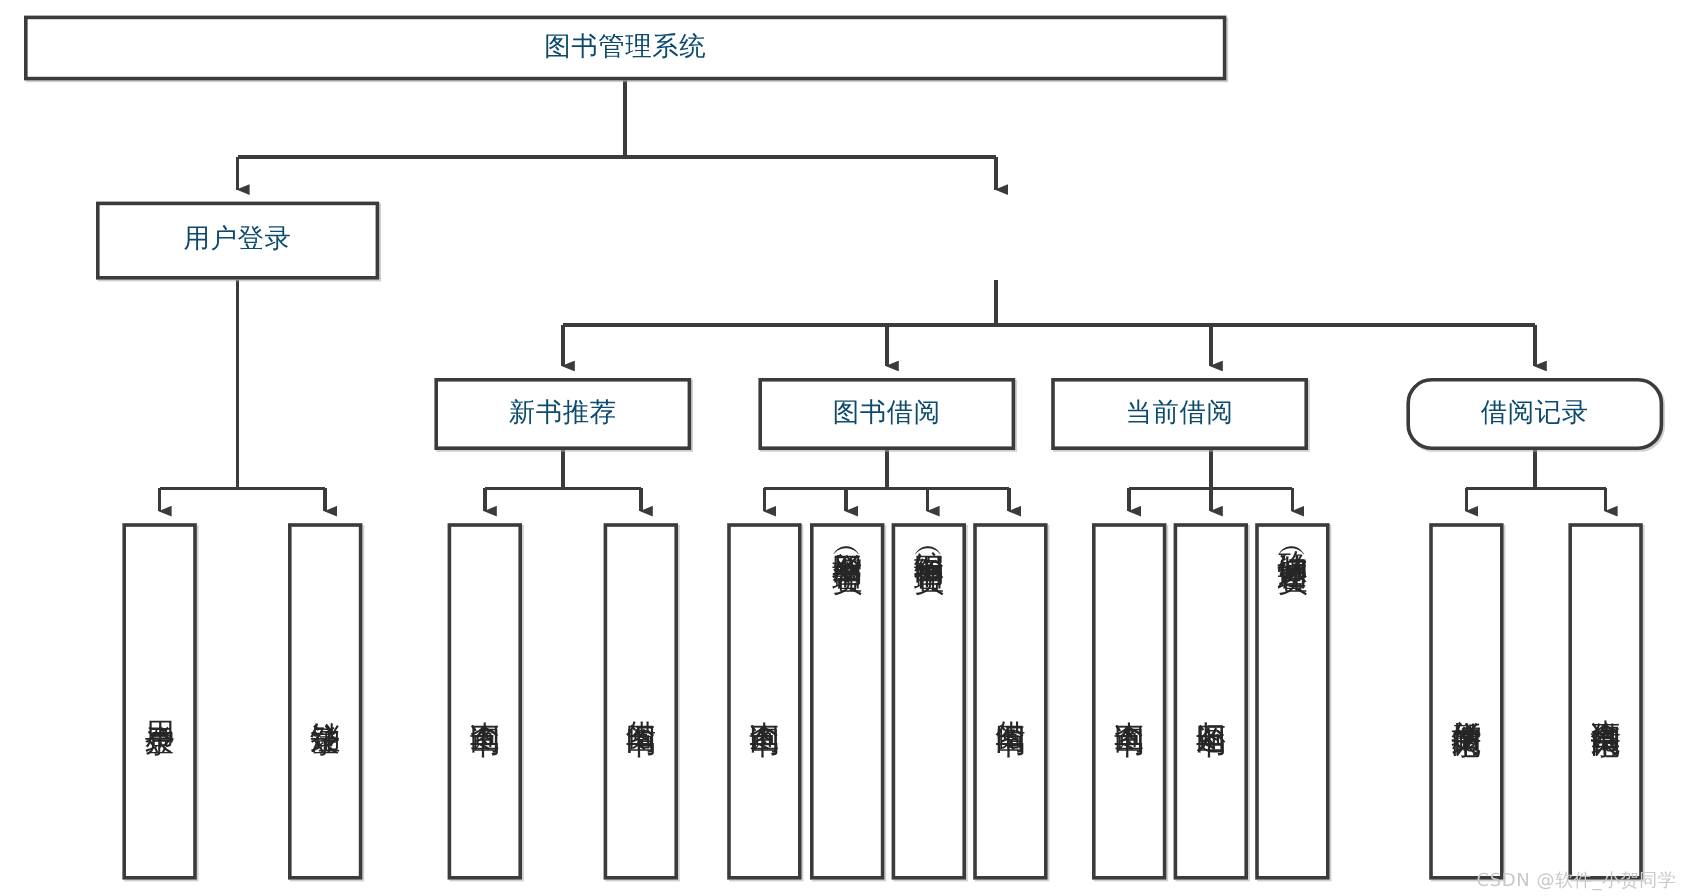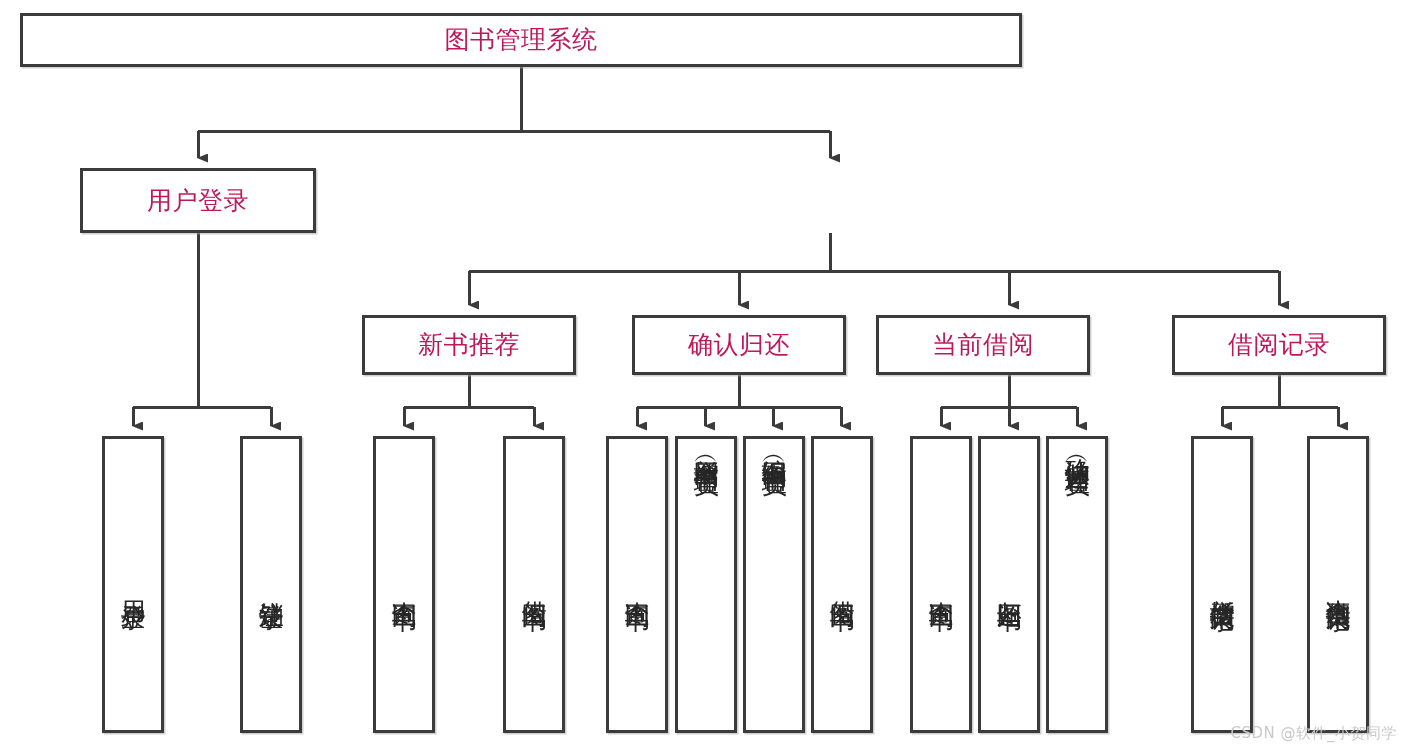--- a/index.html
+++ b/index.html
@@ -23,22 +23,22 @@
     position: absolute;
     box-sizing: border-box;
     border: 3px solid #3b3b3b;
     background: #ffffff;
     display: flex;
     align-items: center;
     justify-content: center;
     box-shadow: 1.5px 1.5px 0 0 rgba(170,170,170,0.55);
   }
   .node-label-h {
-    font-size: 25px;
-    color: #be185d;
+    font-size: 22px;
+    color: #0c4a6e;
     line-height: 1.1;
     letter-spacing: 0.5px;
     white-space: nowrap;
     text-align: right;
   }
   .leaf-box {
     position: absolute;
     box-sizing: border-box;
     border: 3px solid #3b3b3b;
     background: #ffffff;
@@ -145,26 +145,26 @@
   </div>
 
   <div class="node-box" style="left:80px; top:168px; width:236px; height:65px;">
     <span class="node-label-h">用户登录</span>
   </div>
 
   <div class="node-box" style="left:362px; top:315px; width:214px; height:60px;">
     <span class="node-label-h">新书推荐</span>
   </div>
   <div class="node-box" style="left:632px; top:315px; width:214px; height:60px;">
-    <span class="node-label-h">确认归还</span>
+    <span class="node-label-h">图书借阅</span>
   </div>
   <div class="node-box" style="left:876px; top:315px; width:214px; height:60px;">
     <span class="node-label-h">当前借阅</span>
   </div>
-  <div class="node-box" style="left:1172px; top:315px; width:214px; height:60px;">
+  <div class="node-box" style="left:1172px; top:315px; width:214px; height:60px;border-radius:21px;">
     <span class="node-label-h">借阅记录</span>
   </div>
 
   <div class="leaf-box" style="left:102px; top:436px; width:62px; height:297px;">
     <div class="leaf-inner">
       <span class="leaf-label-v">用户登录</span>
     </div>
   </div>
   <div class="leaf-box" style="left:240px; top:436px; width:62px; height:297px;">
     <div class="leaf-inner">

